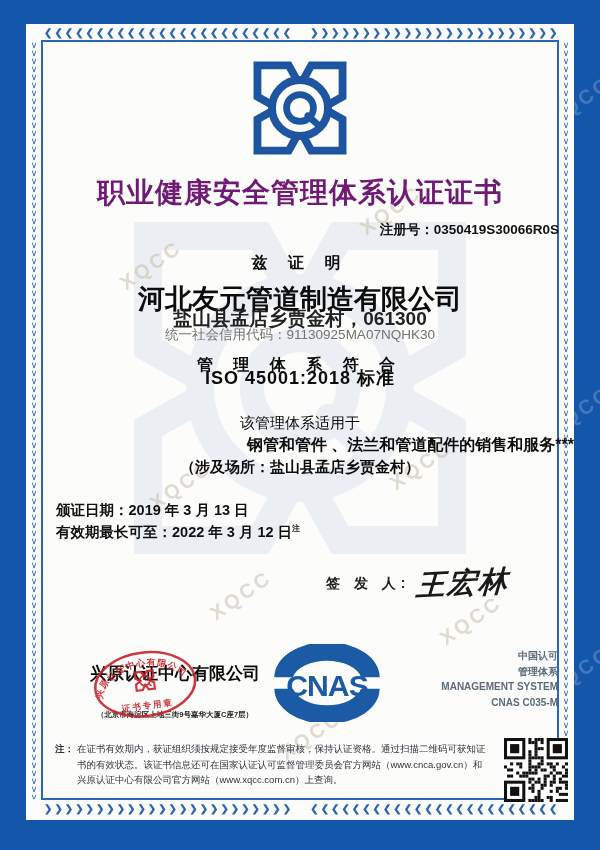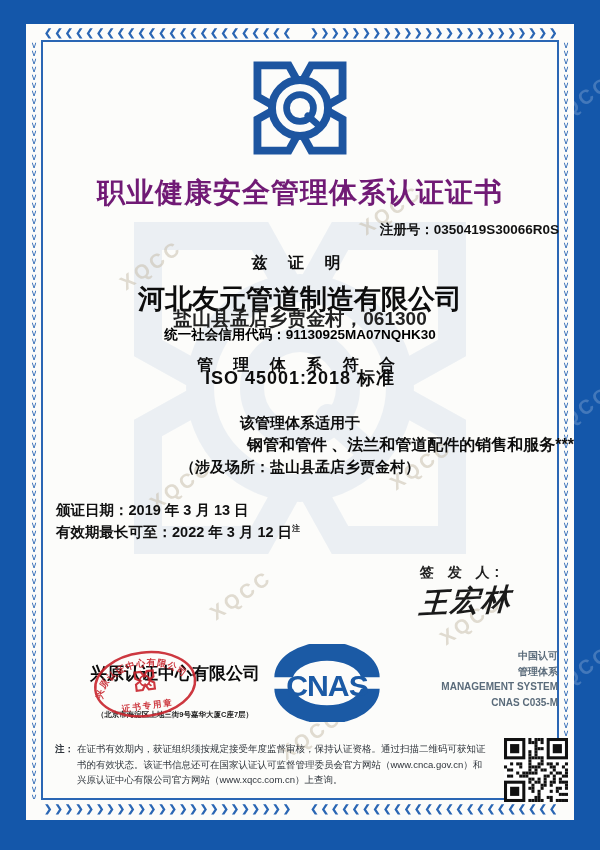--- a/index.html
+++ b/index.html
@@ -23,30 +23,30 @@
   .band-left{left:2px;}
   .band-right{right:2px;}
   
   .cblock{position:absolute;left:0;right:0;text-align:center;color:#0d0d0d;}
   .logo-wrap{position:absolute;top:28px;left:0;right:0;display:flex;justify-content:center;}
   .title{top:150px;font-size:28px;font-weight:900;letter-spacing:1px;color:#701a75;}
   .regno{position:absolute;right:15px;top:197px;font-size:13.5px;font-weight:bold;color:#111;}
   .certify{top:229px;font-size:16px;font-weight:bold;letter-spacing:8px;}
   .company{top:249px;font-size:27px;font-weight:900;margin-top:8px;}
   .address{top:282px;font-size:19px;font-weight:bold;color:#222;}
-  .code{top:302px;font-size:13.5px;font-weight:bold;color:#000000;}
+  .code{top:302px;font-size:13.5px;font-weight:normal;color:#737373;}
   .conform{top:331px;font-size:16px;font-weight:bold;letter-spacing:8px;}
   .standard{top:342px;font-size:18px;font-weight:900;letter-spacing:1px;}
-  .scope-intro{top:390px;font-size:15px;font-weight:700;}
+  .scope-intro{top:390px;font-size:15px;font-weight:400;}
   .scope{top:411px;font-size:16px;font-weight:900;text-align:right;}
   .sites{top:434px;font-size:15px;font-weight:900;}
   .issue{position:absolute;left:30px;top:477px;font-size:14.5px;font-weight:bold;color:#111;}
   .valid{position:absolute;left:30px;top:499px;font-size:14.5px;font-weight:bold;color:#111;}
   .sup{font-size:8px;vertical-align:super;}
-  .signer{position:absolute;left:316px;top:540px;width:240px;display:flex;align-items:center;flex-direction:column;}
+  .signer{position:absolute;left:300px;top:540px;width:240px;display:flex;align-items:center;}
   .signer-label{font-size:14px;font-weight:bold;letter-spacing:5px;color:#222;}
   .signature{font-family:"DejaVu Serif",serif;font-style:italic;font-weight:bold;
              font-size:29px;color:#1a1a1a;display:inline-block;margin-left:6px;
              transform:rotate(-3deg) skewX(-6deg);letter-spacing:2px;}
   .issuer-name{position:absolute;left:24px;top:638px;width:250px;text-align:center;
                font-size:17px;font-weight:900;color:#0a0a0a;}
   .issuer-addr{position:absolute;left:10px;top:686px;width:278px;text-align:center;
                font-size:7.5px;font-weight:bold;color:#222;}
   .seal{position:absolute;left:64px;top:614px;width:110px;height:90px;
         transform:rotate(-7deg);opacity:.9;}

